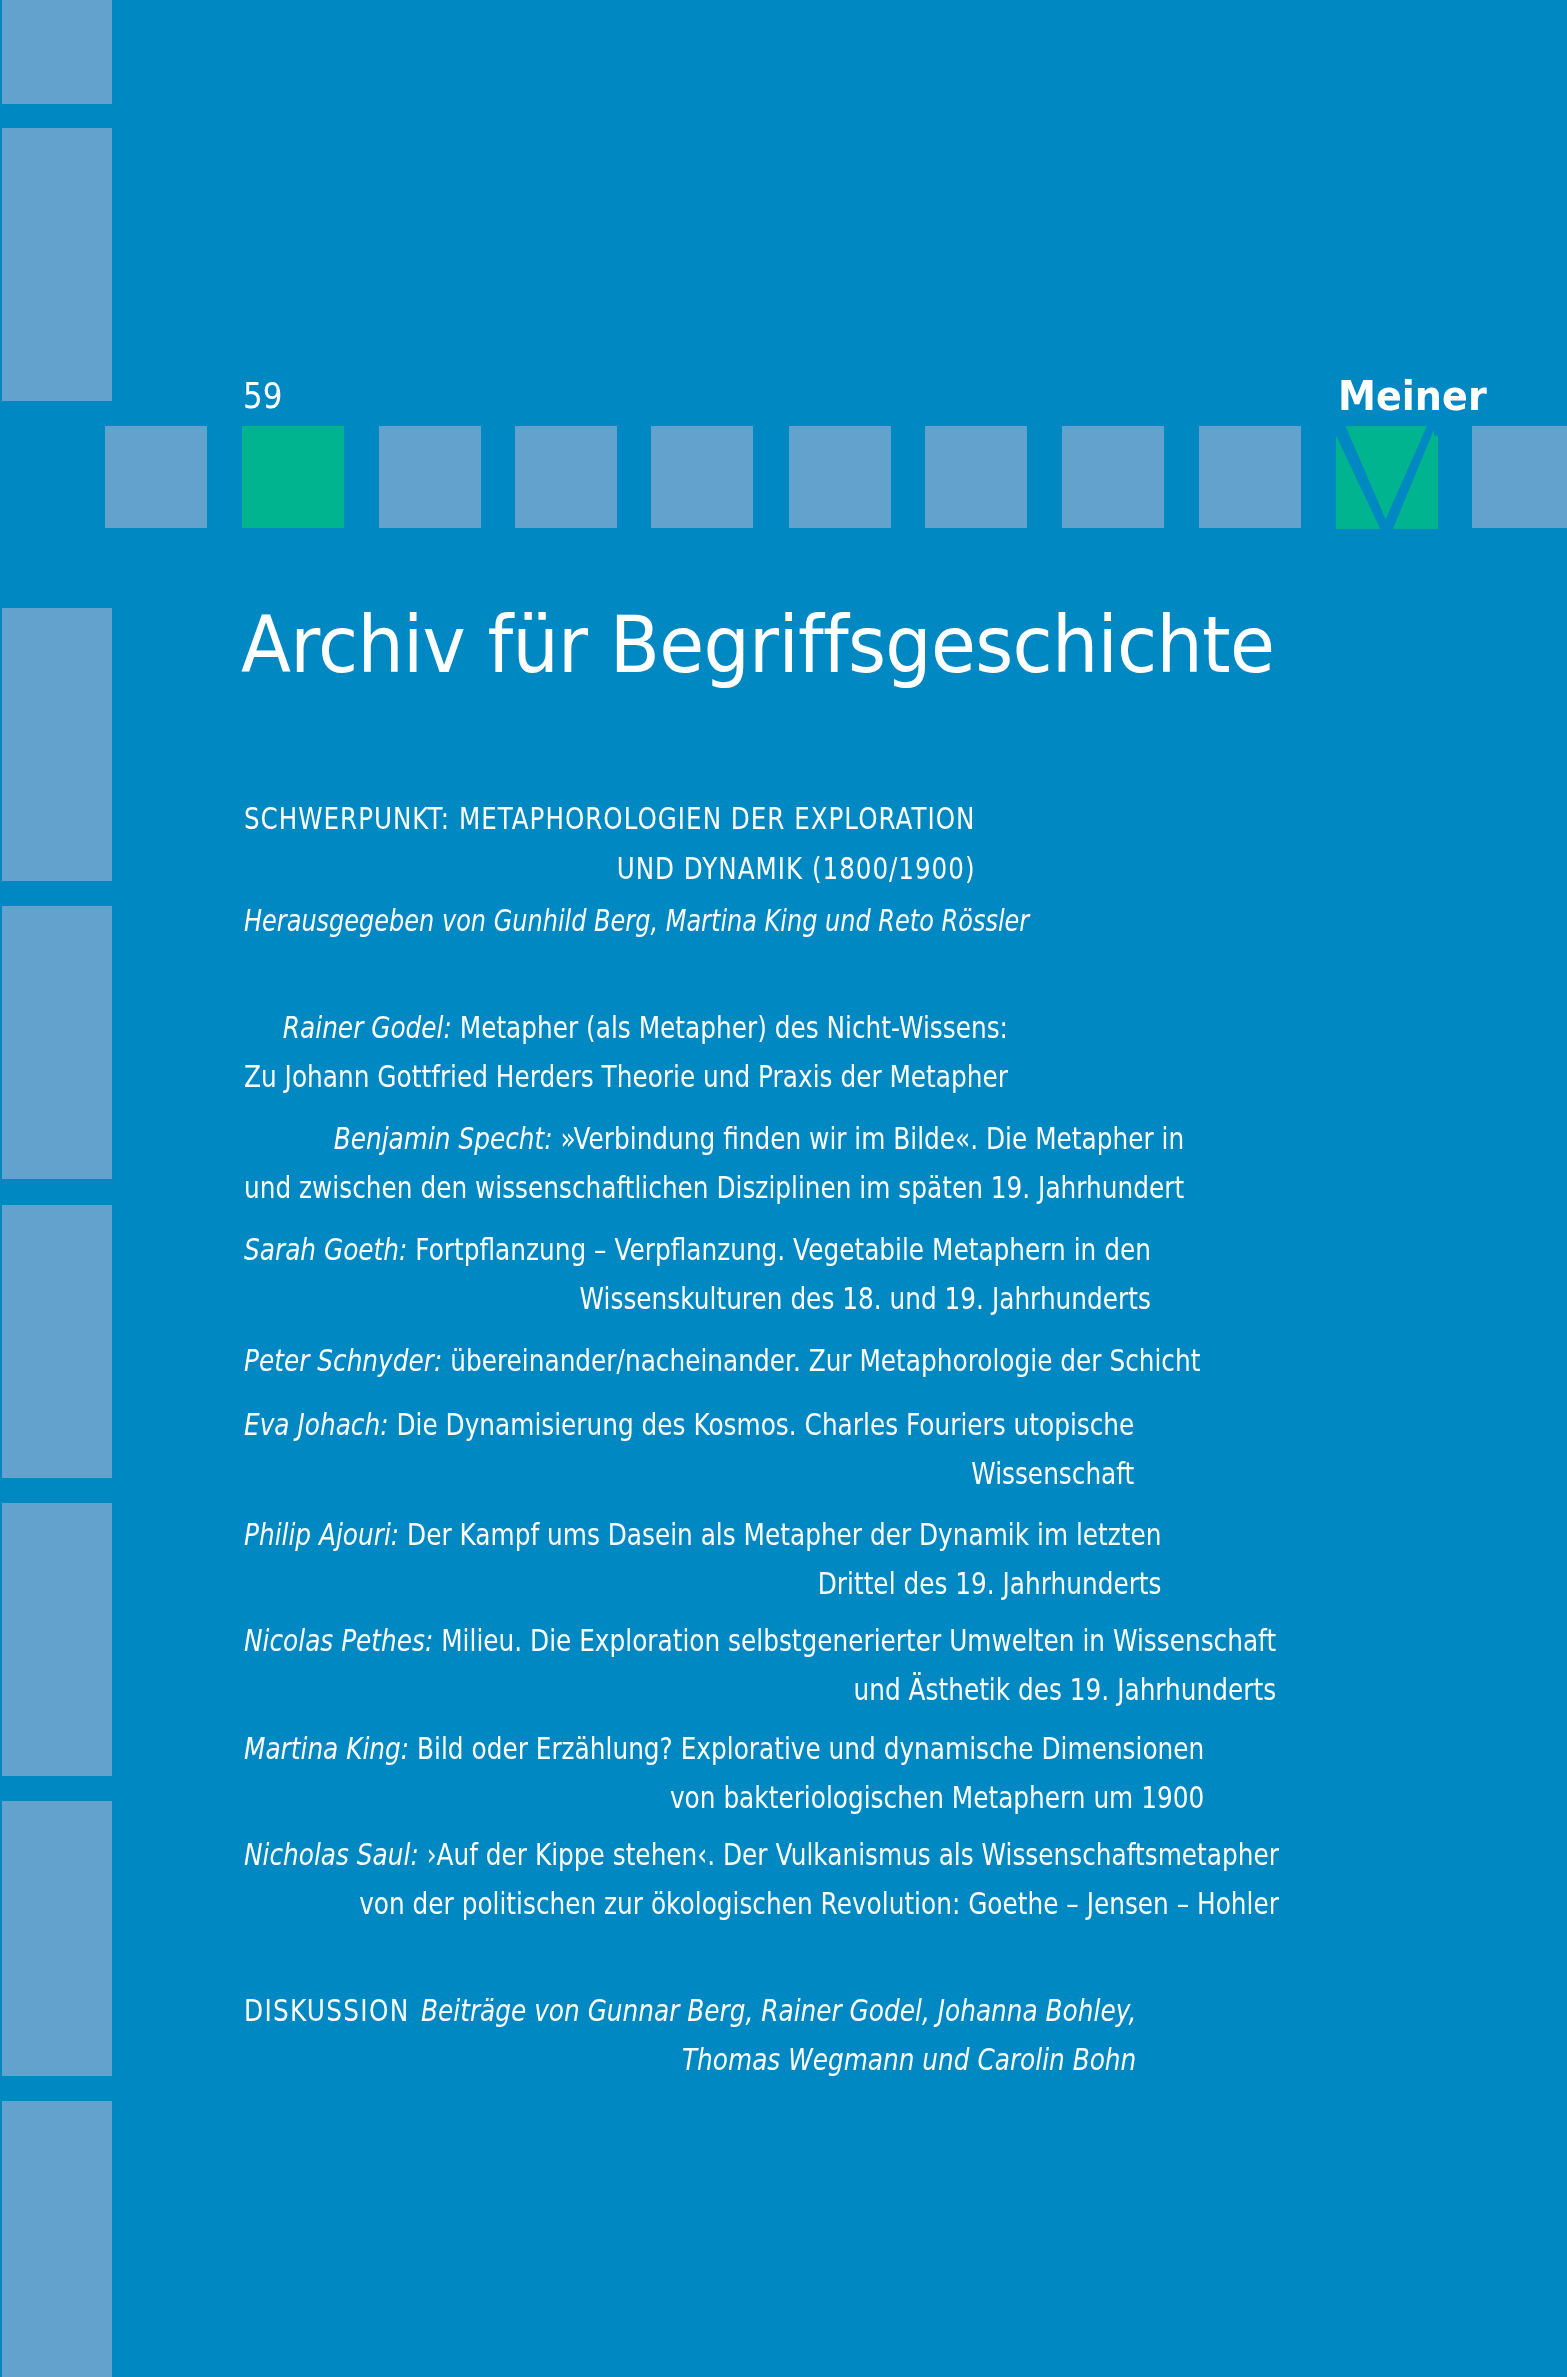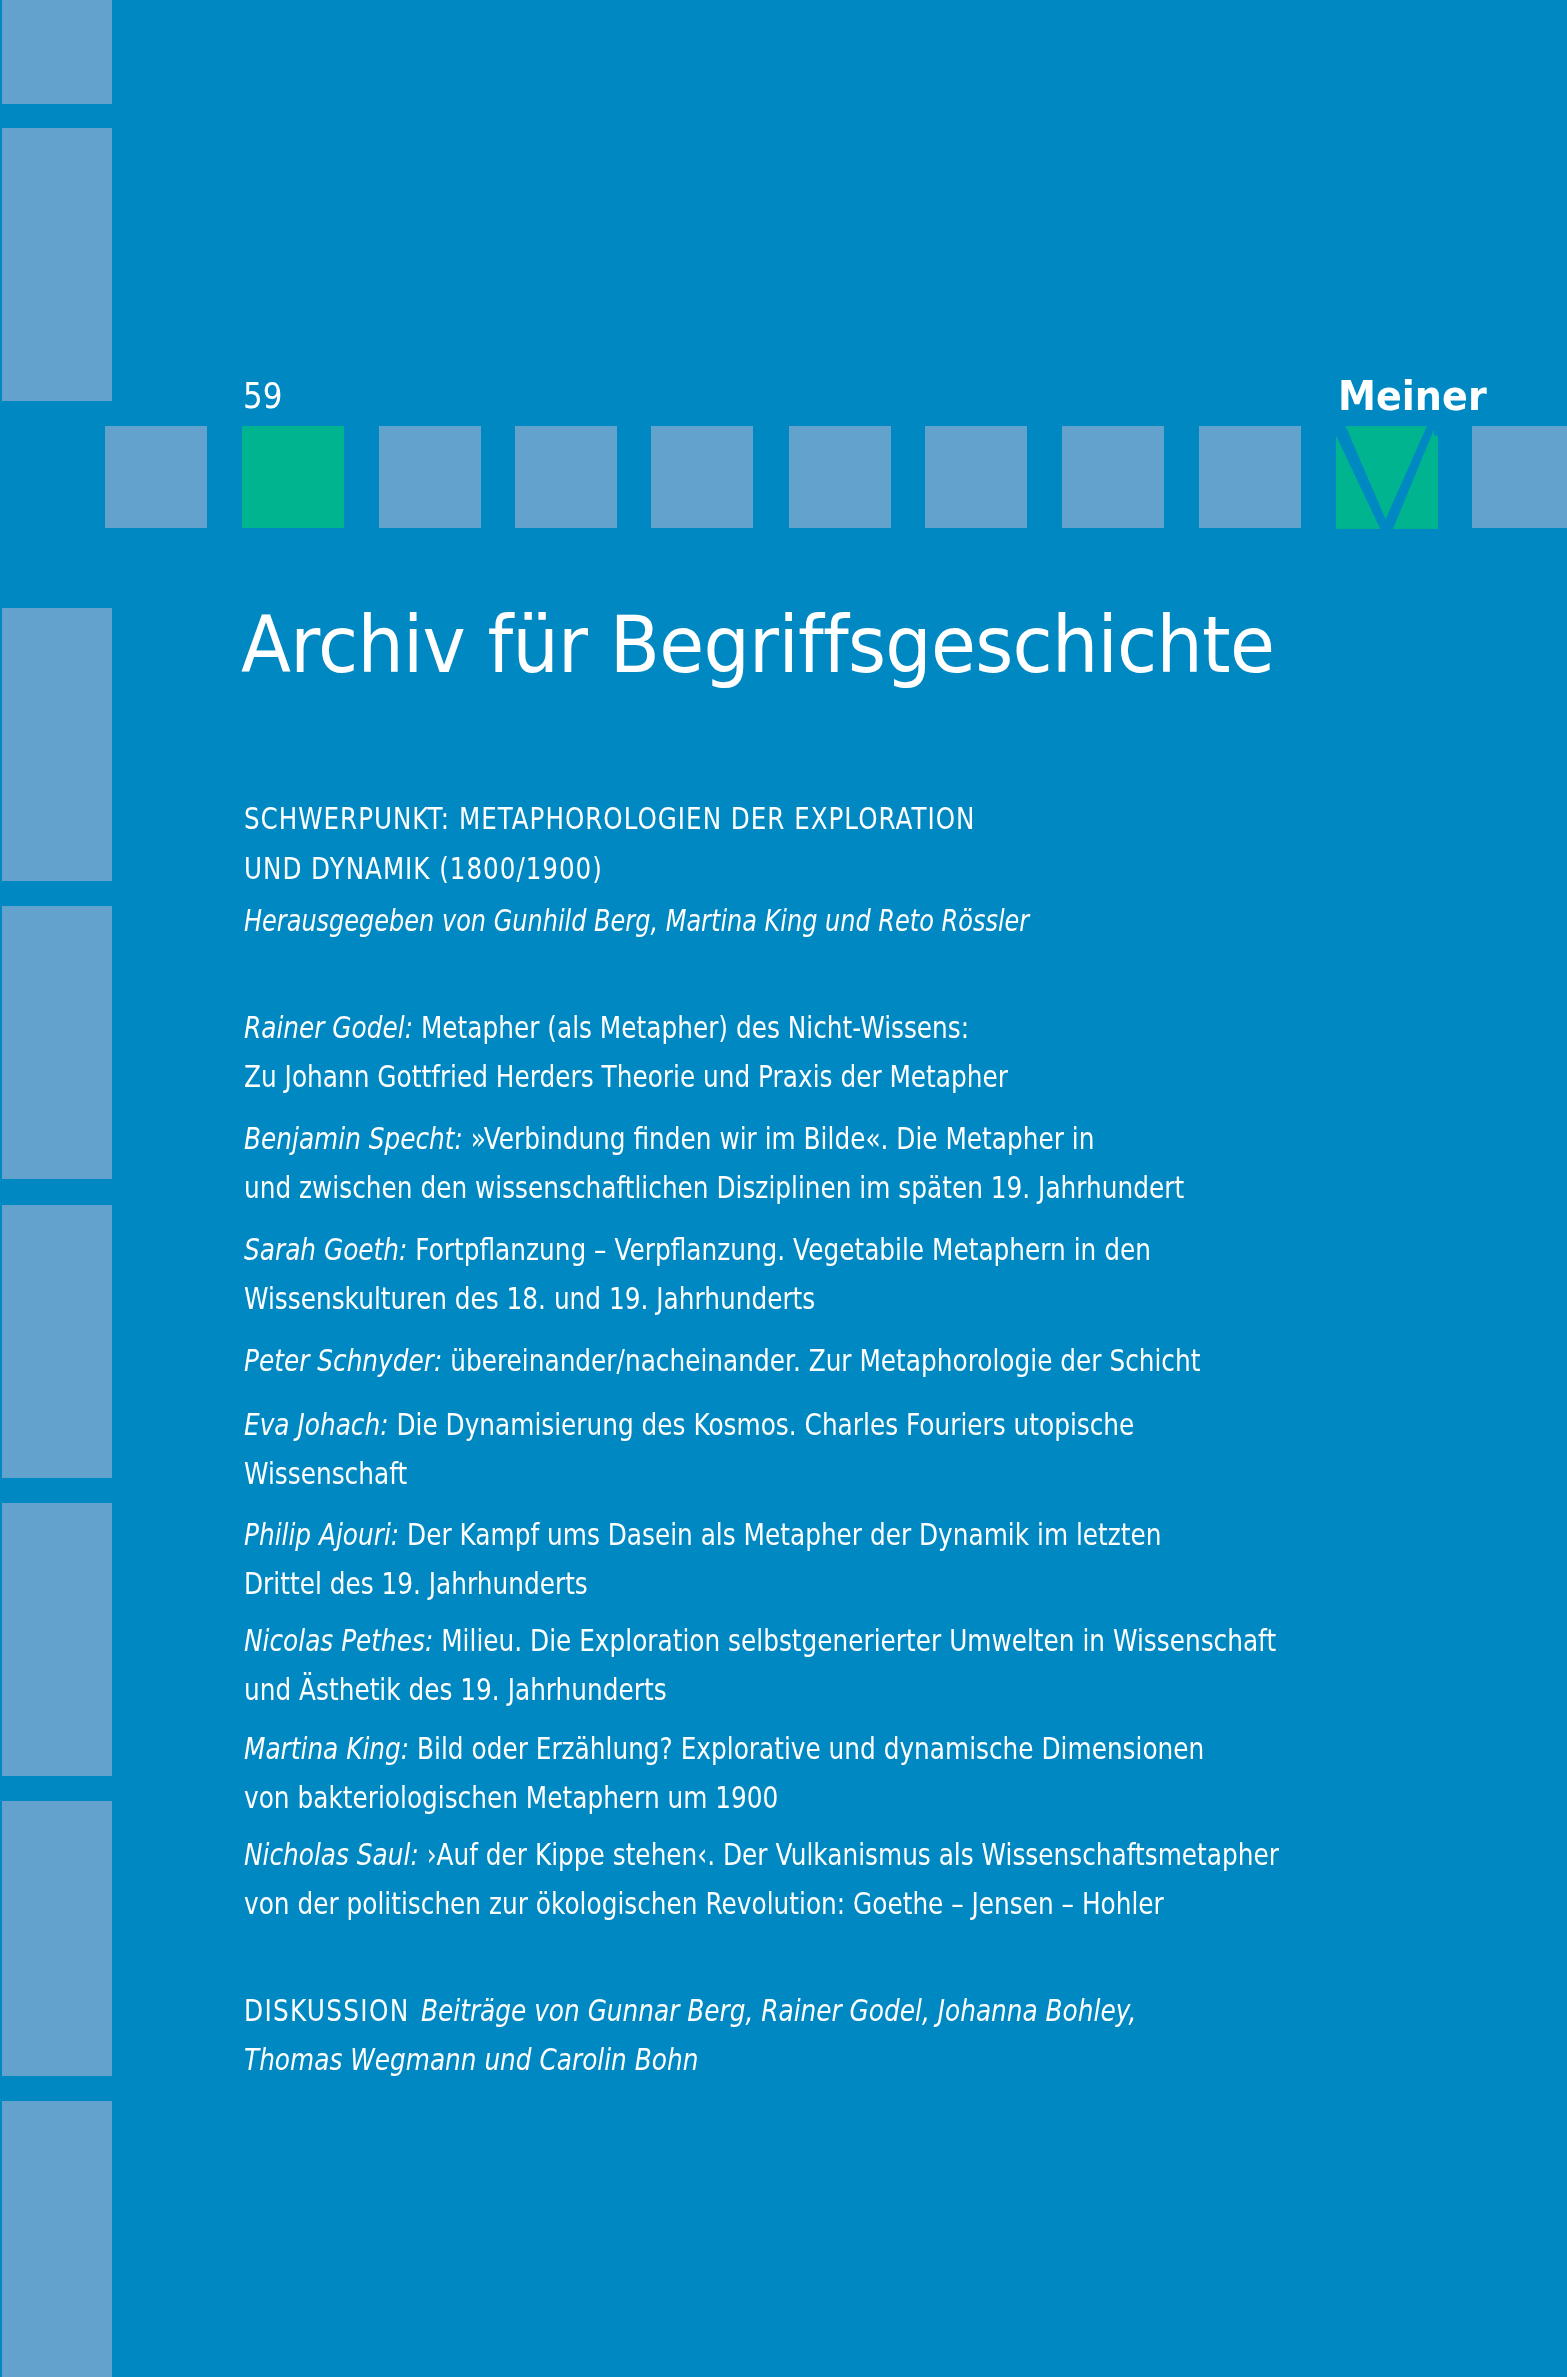--- a/index.html
+++ b/index.html
@@ -2,21 +2,21 @@
 <html style="font-size:12.7px"><head>
   <meta charset="utf-8">
   <style>
     html, body { margin: 0; padding: 0; }
     body {
       width: 1568px; height: 2377px; overflow: hidden;
       background: #0088c2; position: relative;
       font-family: "DejaVu Sans", "Liberation Sans", sans-serif;
       color: #ffffff;
     }
-    .cover { position: absolute; left: 0; top: 0; width: 1568px; height: 2377px; background: #0088c2; }
+    .cover { position: absolute; left: 0; top: 0; width: 1568px; height: 2377px; background: #0088c2; text-align: right; }
     .side-bar { position: absolute; left: 1.6px; width: 110px; background: #64a2ce; }
     .sq { position: absolute; top: 426px; height: 102px; width: 102px; background: #64a2ce; }
     .sq.green { background: #00b48f; }
     .sq.last { width: 95px; }
     .issue-number {
       position: absolute; left: 243px; top: 374px;
       font-size: 36px; line-height: 44px; letter-spacing: 0px;
       font-family: "DejaVu Sans", sans-serif; font-weight: normal;
       transform: scaleX(0.86); transform-origin: left center;
     }

